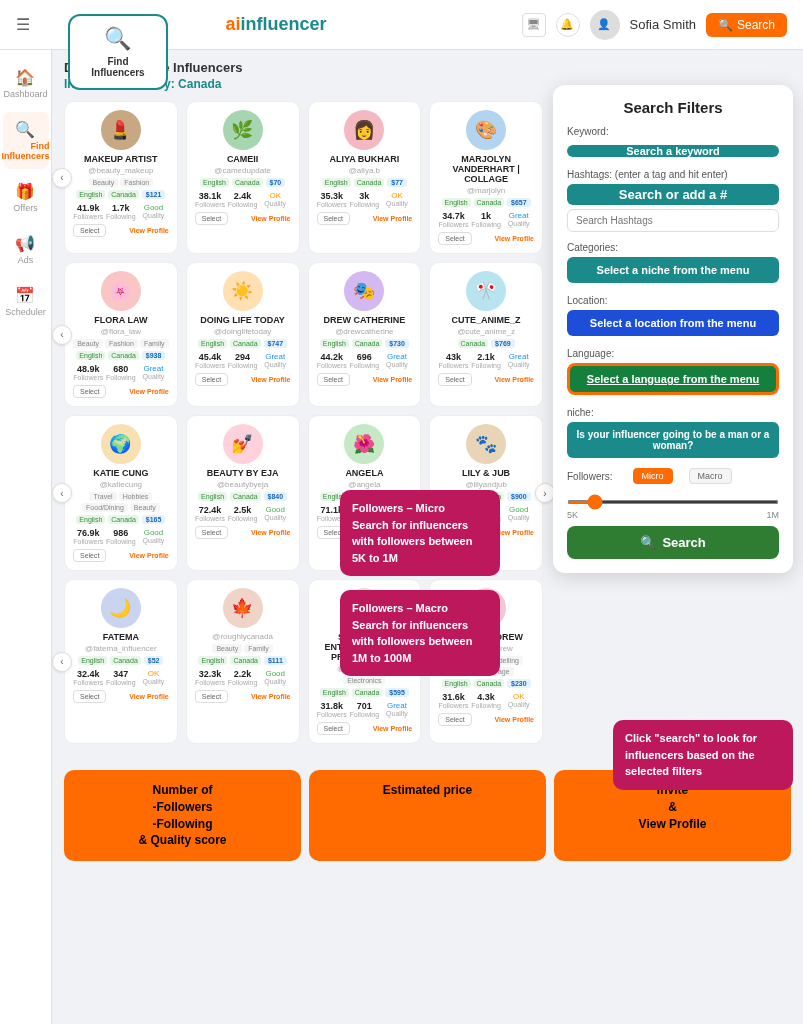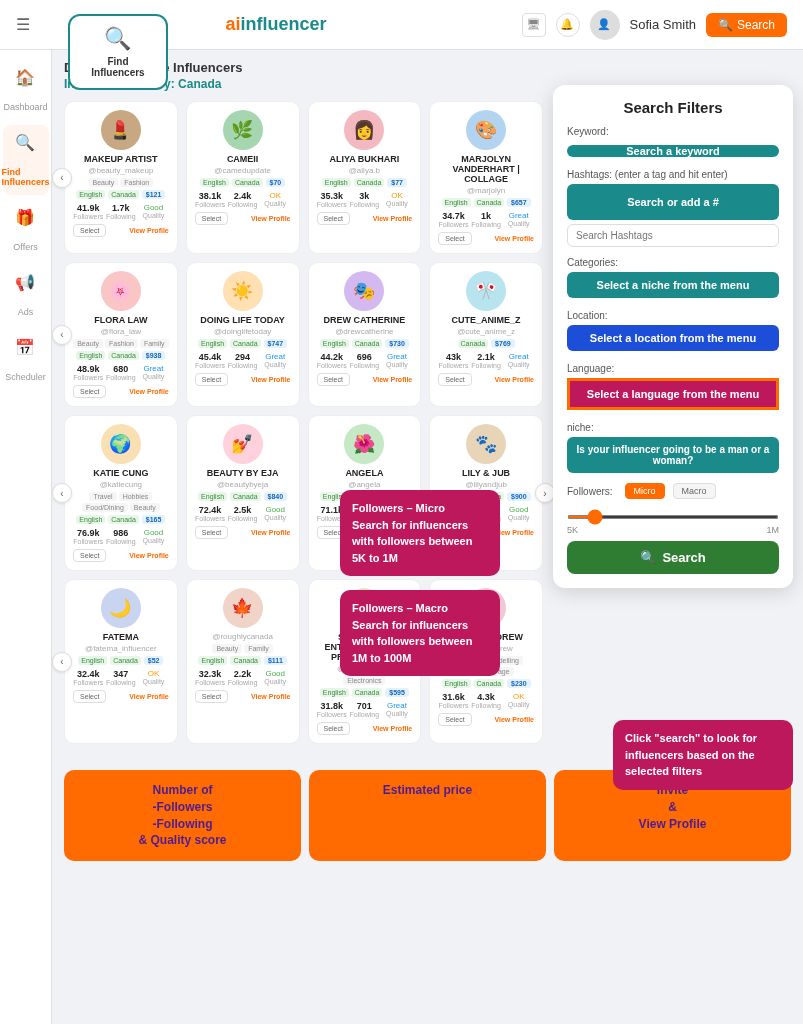--- a/index.html
+++ b/index.html
@@ -11,21 +11,21 @@
     .header-avatar { width: 30px; height: 30px; border-radius: 50%; background: #ddd; display: flex; align-items: center; justify-content: center; font-size: 11px; color: #666; }
     .header-name { font-size: 13px; color: #333; }
     .search-btn-header { background: #ff6b00; color: #fff; border: none; border-radius: 6px; padding: 5px 12px; font-size: 12px; cursor: pointer; display: flex; align-items: center; gap: 4px; }
 
     
     .sidebar { position: absolute; left: 0; top: 50px; width: 52px; height: 974px; background: #fff; border-right: 1px solid #e0e0e0; display: flex; flex-direction: column; align-items: center; padding: 10px 0; gap: 5px; z-index: 5; }
     .sidebar-item { display: flex; flex-direction: column; align-items: center; padding: 8px 4px; cursor: pointer; border-radius: 8px; width: 46px; }
     .sidebar-item.active { background: #fff5ee; }
     .sidebar-icon { font-size: 16px; color: #999; }
     .sidebar-icon.active-icon { color: #ff6b00; }
-    .sidebar-label { font-size: 9px; color: #999; text-align: left; margin-top: 15px; }
+    .sidebar-label { font-size: 9px; color: #999; text-align: right; margin-top: 2px; }
     .sidebar-label.active-label { color: #ff6b00; }
 
     
     .main { margin-left: 52px; padding: 10px 12px; }
     .nearby-text { font-size: 12px; color: #888; margin-bottom: 10px; }
     .nearby-text span { color: #1a8a8a; font-weight: 600; }
 
     
     .influencer-grid { display: grid; grid-template-columns: repeat(4, 1fr); gap: 8px; position: relative; }
     .influencer-card { background: #fff; border-radius: 10px; padding: 8px; border: 1px solid #eee; position: relative; }
@@ -53,42 +53,42 @@
     .row-nav-right { position: absolute; right: -12px; top: 50%; transform: translateY(-50%); background: #fff; border: 1px solid #ddd; border-radius: 50%; width: 20px; height: 20px; display: flex; align-items: center; justify-content: center; font-size: 10px; color: #666; cursor: pointer; box-shadow: 0 1px 3px rgba(0,0,0,0.1); z-index: 2; }
 
     
     .grid-row-wrap { position: relative; margin-bottom: 8px; }
 
     
     .filters-panel { position: absolute; right: 10px; top: 85px; width: 240px; background: #fff; border-radius: 12px; box-shadow: 0 4px 20px rgba(0,0,0,0.15); padding: 14px; z-index: 20; }
     .filters-title { font-size: 15px; font-weight: 700; color: #222; text-align: center; margin-bottom: 10px; }
     .filter-label { font-size: 10px; color: #555; margin-bottom: 4px; margin-top: 8px; }
     .filter-btn { width: 100%; background: #1a8a8a; color: #fff; border: none; border-radius: 6px; font-size: 11px; font-weight: 600; cursor: pointer; margin-bottom: 4px; }
-    .filter-hashtag-btn { width: 100%; background: #1a8a8a; color: #fff; border: none; border-radius: 6px; padding: 12px; font-size: 11px; font-weight: 600; cursor: pointer; margin-bottom: 4px; }
+    .filter-hashtag-btn { width: 100%; background: #1a8a8a; color: #fff; border: none; border-radius: 6px; padding: 3px; font-size: 13px; font-weight: 600; cursor: pointer; margin-bottom: 4px; }
     .filter-hashtag-search { width: 100%; border: 1px solid #ddd; border-radius: 6px; padding: 5px 8px; font-size: 10px; color: #aaa; margin-bottom: 2px; }
     .filter-niche-btn { width: 100%; background: #1a8a8a; color: #fff; border: none; border-radius: 6px; padding: 7px; font-size: 11px; font-weight: 600; cursor: pointer; margin-bottom: 4px; }
     .filter-location-btn { width: 100%; background: #1d4ed8; color: #fff; border: none; border-radius: 6px; padding: 7px; font-size: 11px; font-weight: 600; cursor: pointer; margin-bottom: 4px; }
-    .filter-language-btn { width: 100%; background: #be185d; color: #fff; border: none; border-radius: 0; padding: 7px; font-size: 11px; font-weight: 600; cursor: pointer; margin-bottom: 4px; border: 3px solid #ff6b00; }
+    .filter-language-btn { width: 100%; background: #15803d; color: #fff; border: none; border-radius: 8px; padding: 7px; font-size: 11px; font-weight: 600; cursor: pointer; margin-bottom: 4px; border: 3px solid #ff6b00; text-decoration: underline; }
     .filter-gender-btn { width: 100%; background: #1a8a8a; color: #fff; border: none; border-radius: 6px; padding: 7px; font-size: 10px; font-weight: 600; cursor: pointer; margin-bottom: 4px; }
     .followers-section { margin-top: 6px; }
-    .followers-toggle { display: flex; gap: 8px; margin-bottom: 6px; align-items: center; }
+    .followers-toggle { display: flex; gap: 16px; margin-bottom: 6px; align-items: center; }
     .followers-label { font-size: 10px; color: #555; margin-right: 4px; }
     .toggle-btn { border: 1px solid #ddd; background: #f5f5f5; border-radius: 4px; padding: 2px 8px; font-size: 9px; cursor: pointer; color: #666; }
     .toggle-btn.active { background: #ff6b00; color: #fff; border-color: #ff6b00; }
     .range-slider { width: 100%; margin: 6px 0; }
     .range-labels { display: flex; justify-content: space-between; font-size: 9px; color: #888; margin-bottom: 6px; }
     .search-main-btn { width: 100%; background: #2e7d32; color: #fff; border: none; border-radius: 8px; padding: 9px; font-size: 13px; font-weight: 700; cursor: pointer; display: flex; align-items: center; justify-content: center; gap: 6px; margin-top: 6px; }
 
     
     .find-influencers-tooltip { position: absolute; left: 60px; top: 20px; background: #fff; border: 2px solid #1a8a8a; border-radius: 12px; padding: 10px 16px; text-align: center; z-index: 30; width: 100px; }
     .find-tooltip-icon { font-size: 22px; color: #1a8a8a; }
     .find-tooltip-text { font-size: 10px; color: #333; font-weight: 600; margin-top: 4px; }
 
     .bottom-annotations { display: flex; gap: 8px; padding: 8px 12px; margin-left: 52px; }
-    .annotation-box { background: #ff6b00; color: #4c1d95; border-radius: 10px; padding: 12px; flex: 1; text-align: center; font-size: 12px; font-weight: 700; line-height: 1.4; }
+    .annotation-box { background: #ff6b00; color: #000000; border-radius: 10px; padding: 12px; flex: 1; text-align: center; font-size: 12px; font-weight: 700; line-height: 1.4; }
 
     
     .floating-annotation { position: absolute; border-radius: 10px; padding: 10px 12px; font-size: 11px; font-weight: 700; color: #fff; z-index: 30; line-height: 1.5; }
     .float-teal { background: #be185d; }
 
     
     input[type=range] { width: 100%; accent-color: #ff6b00; height: 4px; }
 
     
     .page-title { font-size: 13px; font-weight: 700; color: #333; margin-bottom: 2px; }

